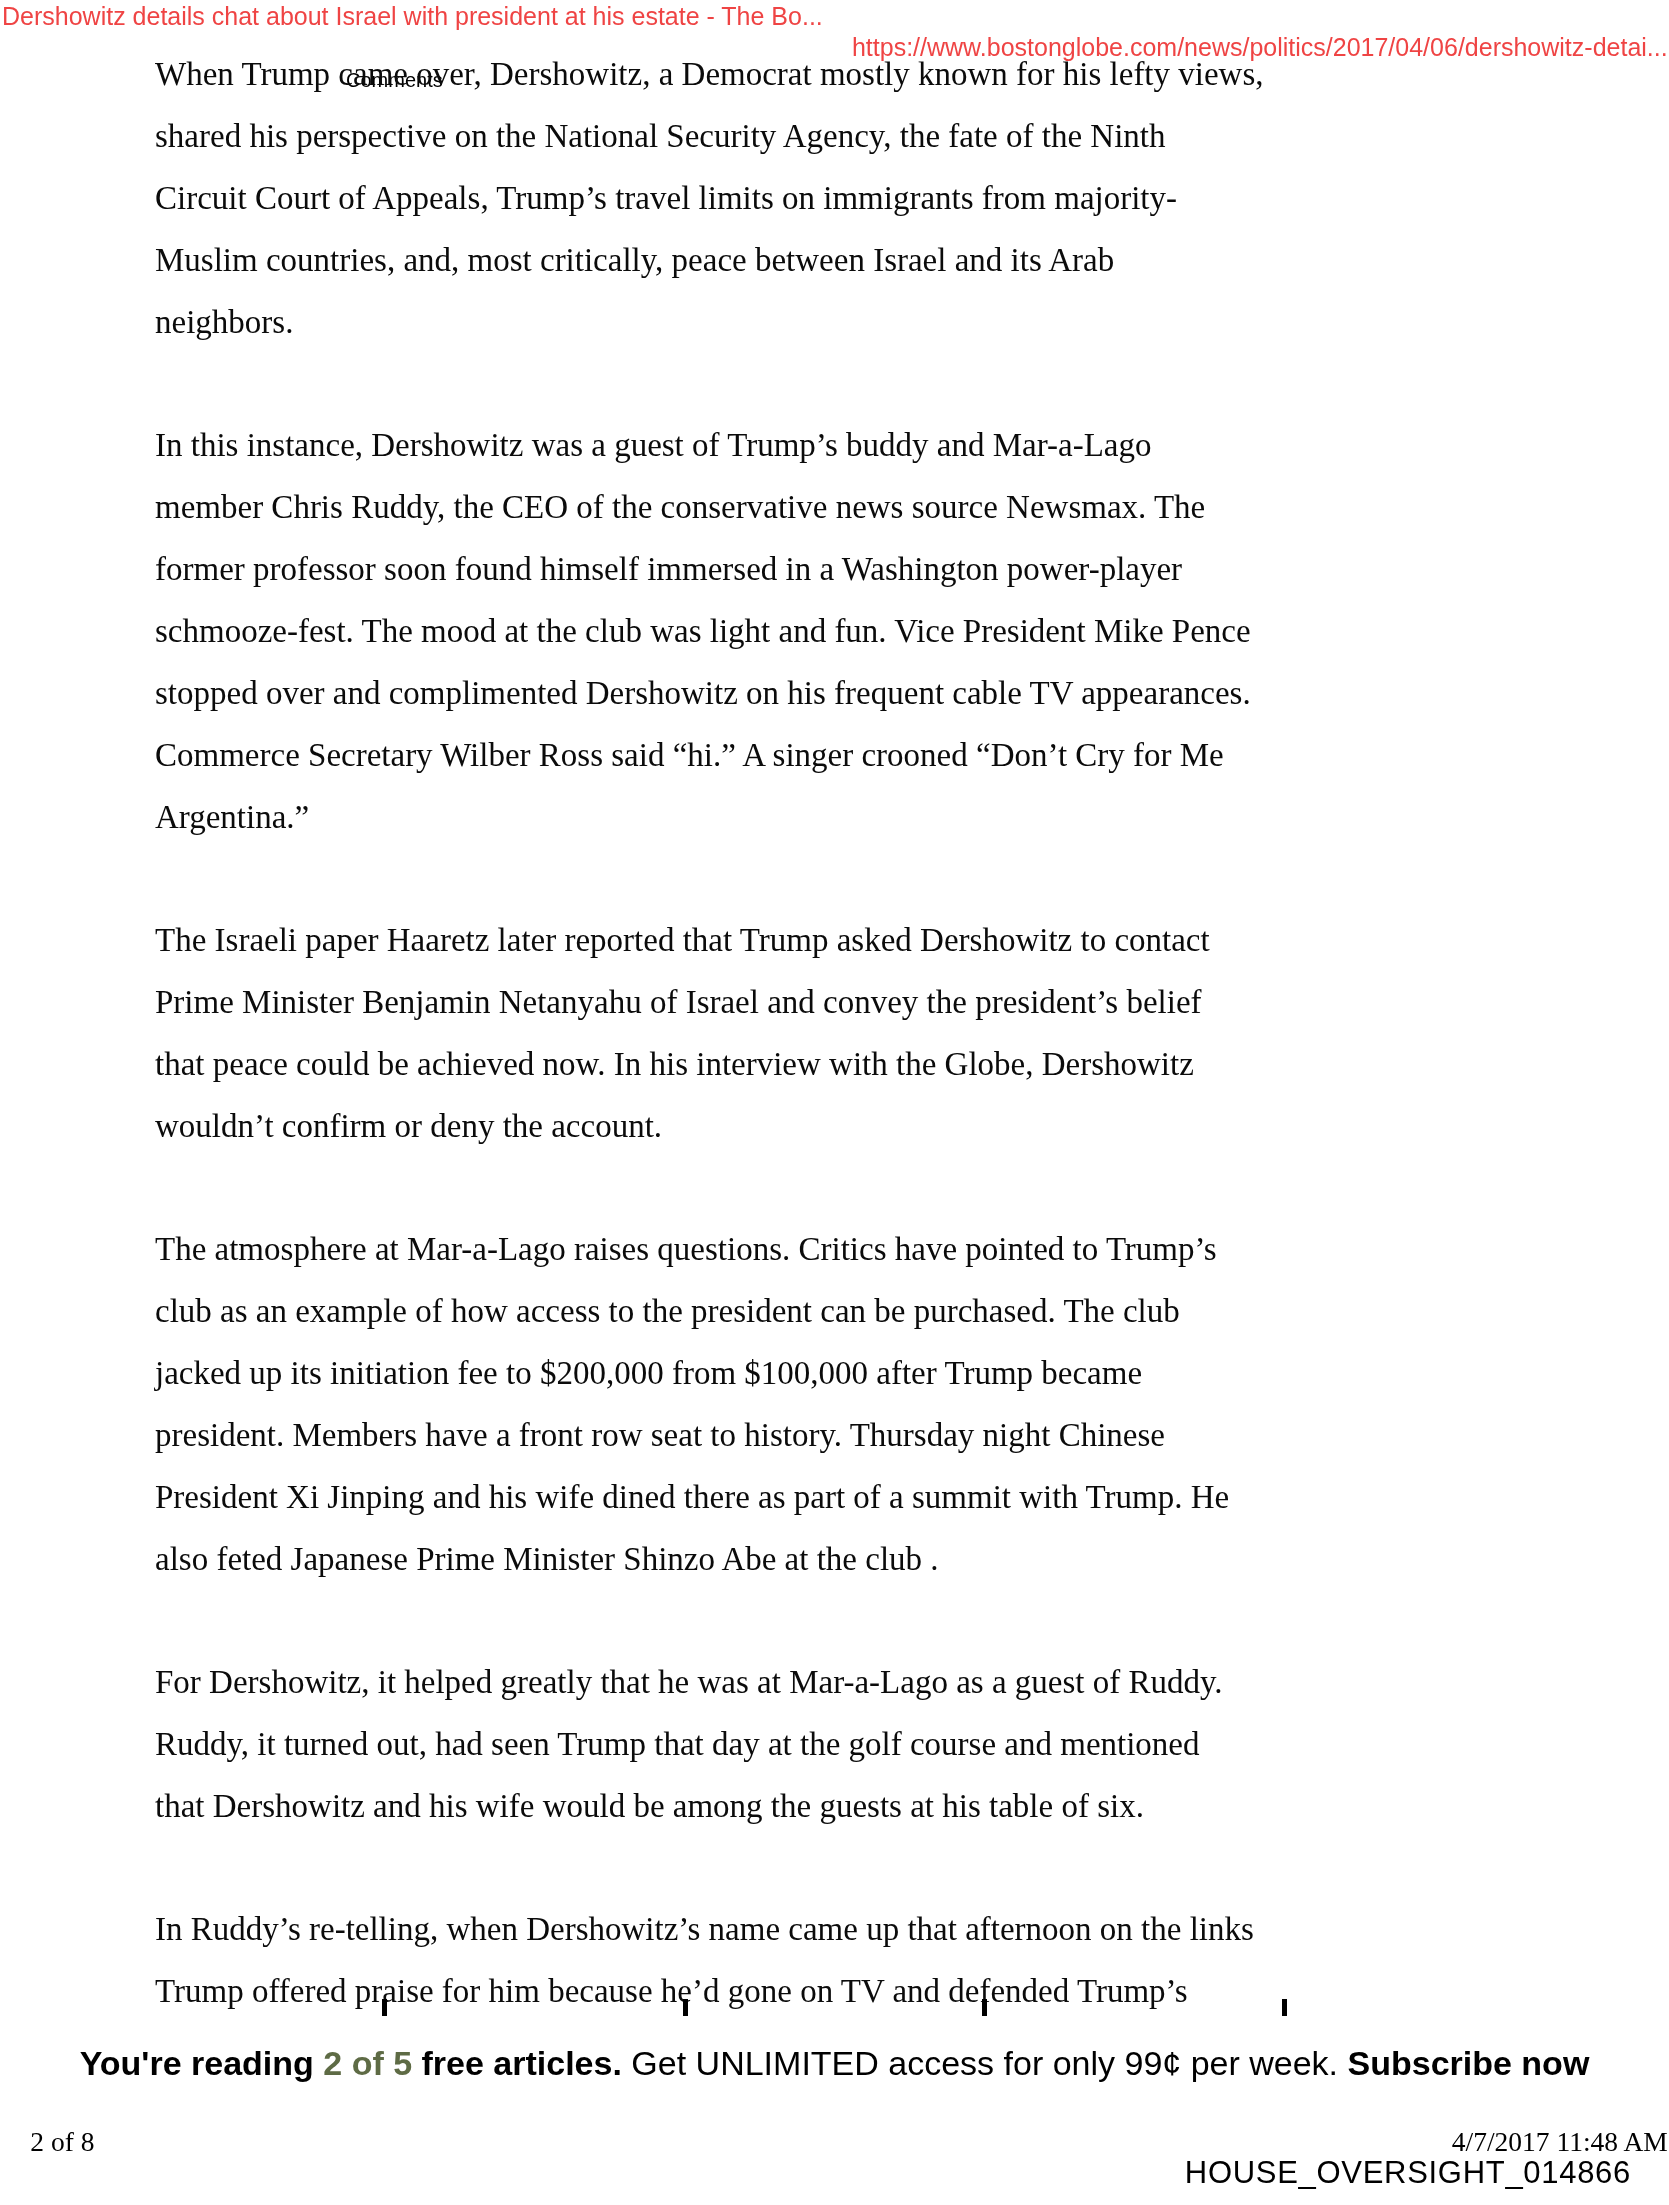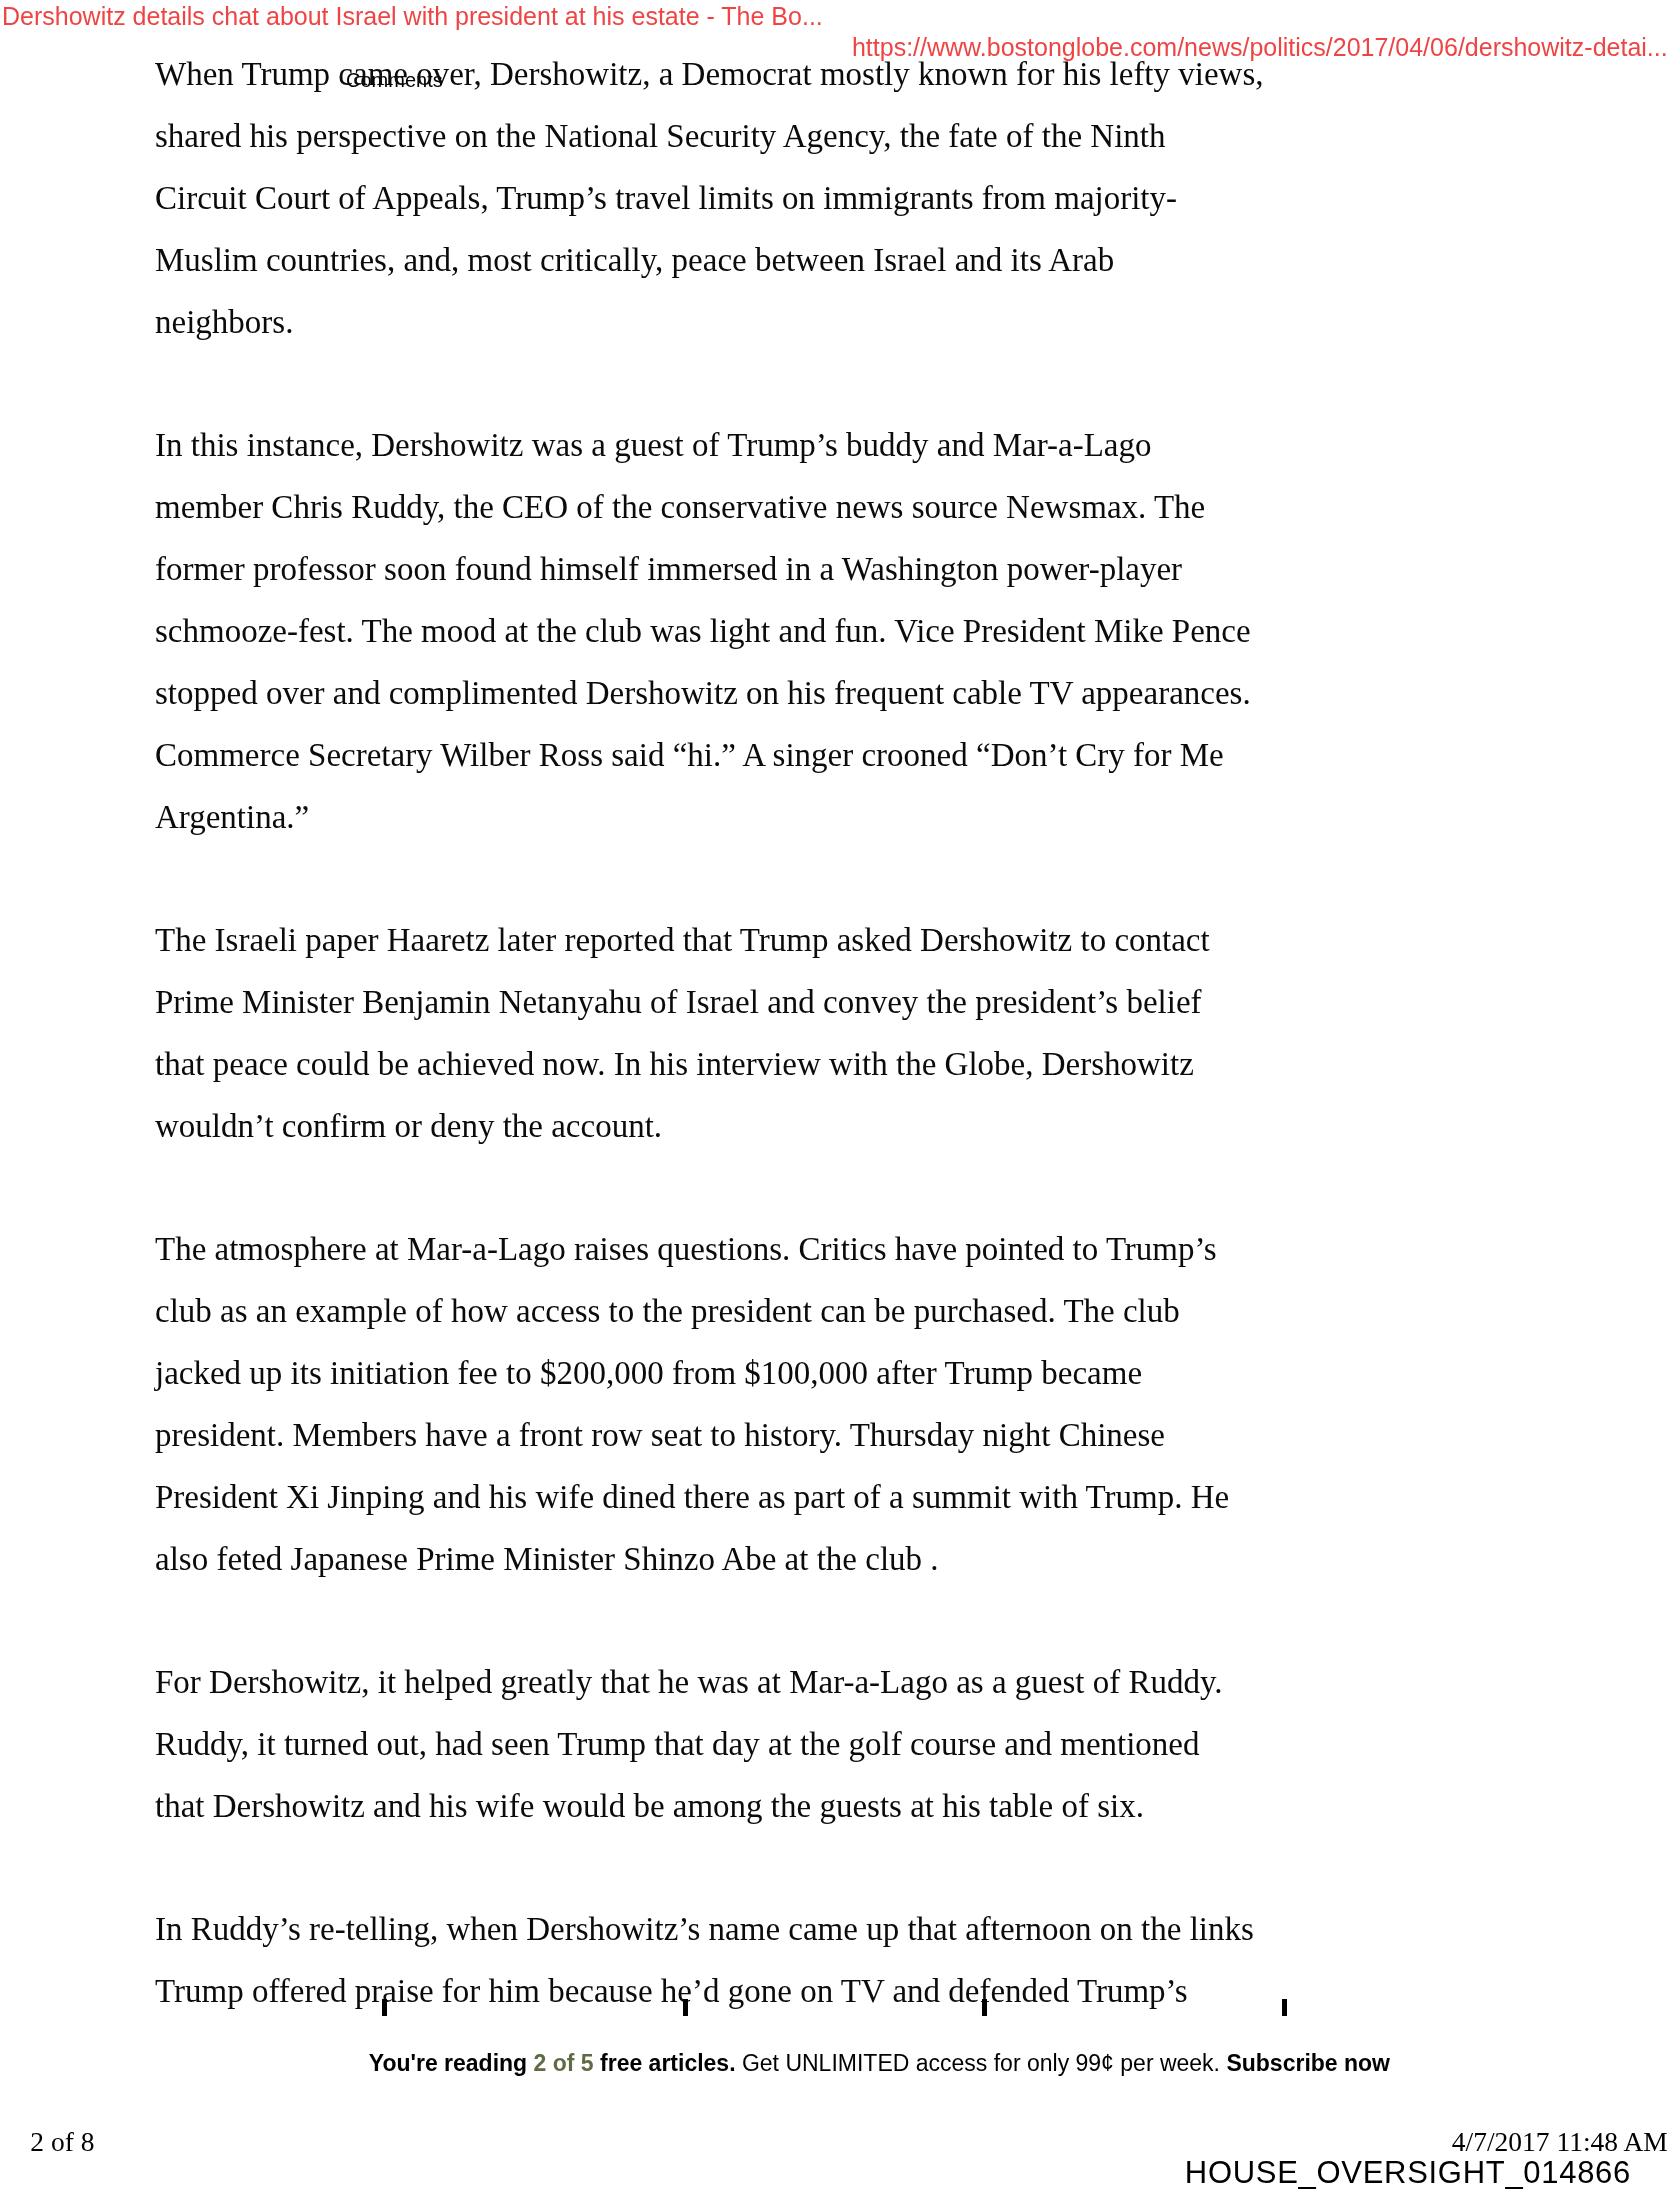--- a/index.html
+++ b/index.html
@@ -35,24 +35,24 @@
     font-family:"Liberation Sans", sans-serif;
     font-size:20px;color:#000;
   }
   
   .tick{
     position:absolute;top:1999px;width:4.6px;height:17px;background:#000;
   }
   .tick.t1{left:382px;}.tick.t2{left:683px;}.tick.t3{left:982px;}.tick.t4{left:1282px;}
   
   .paywall{
-    position:absolute;left:0;top:2046px;width:1390px;
-    text-align:right;white-space:nowrap;
+    position:absolute;left:0;top:2046px;width:1669px;
+    text-align:center;white-space:nowrap;
     font-family:"Liberation Sans", sans-serif;
-    font-size:23px;line-height:34px;color:#000;
+    font-size:34px;line-height:34px;color:#000;
   }
   .paywall .b{font-weight:700;}
   .paywall .count{font-weight:700;color:#5e6b45;}
   .paywall .cta{font-weight:700;color:#000;text-decoration:none;}
   
   .ftr{
     position:absolute;top:2126px;
     font-family:"Liberation Serif", serif;
     font-size:27.5px;color:#000;white-space:nowrap;
   }

